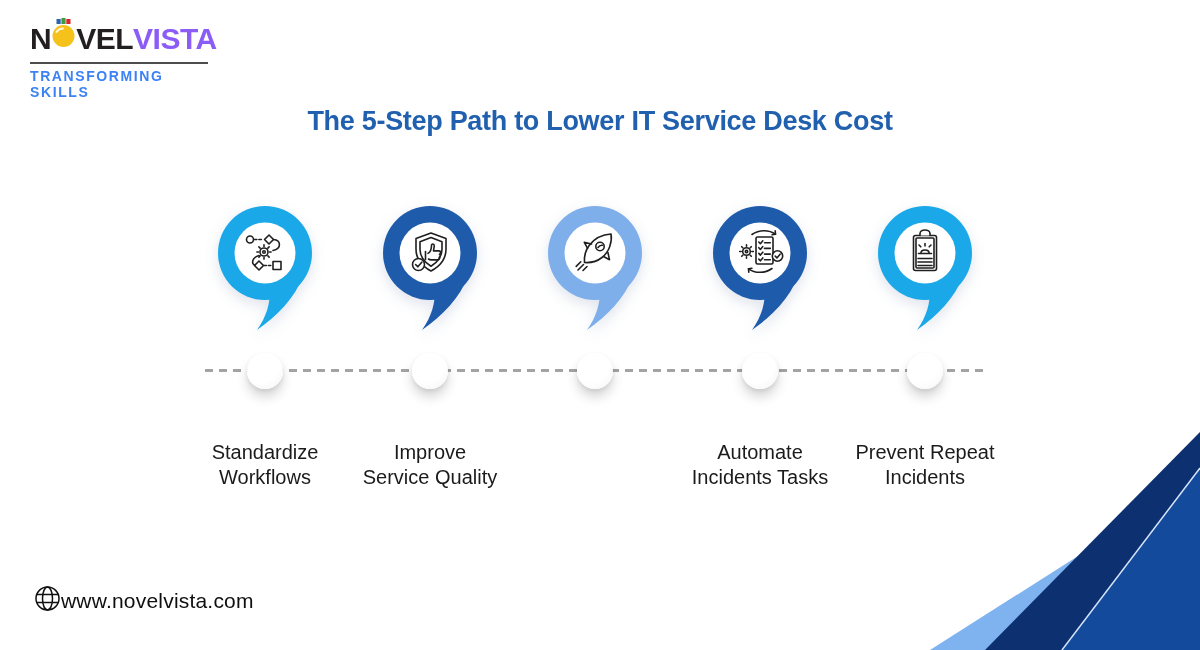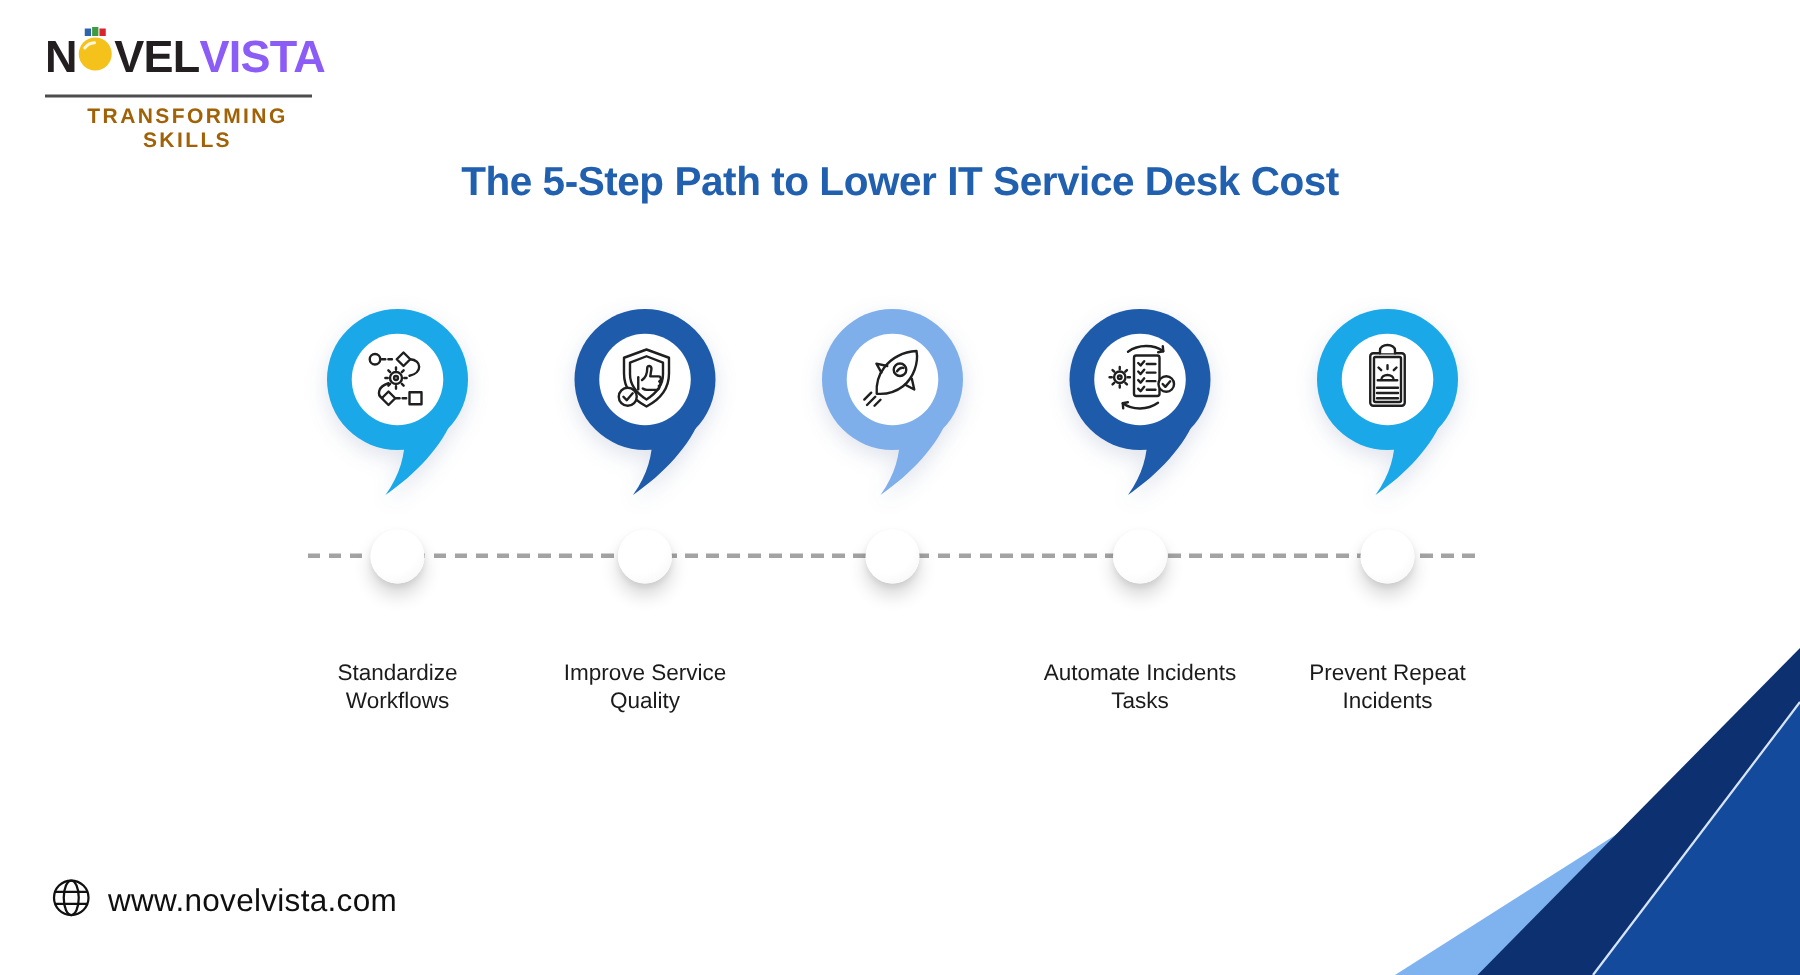--- a/index.html
+++ b/index.html
@@ -11,21 +11,21 @@
   }
 
   
   .logo { position:absolute; left:30px; top:20px; width:190px; }
   .logo-row { display:flex; align-items:center; font-weight:700; font-size:30px;
               letter-spacing:-0.5px; color:#231f20; line-height:1; }
   .logo-row .red { color:#8b5cf6; }
   .logo-bulb { margin:0 -1px; position:relative; top:-2px; }
   .logo-line { border-top:2px solid #4d4d4f; margin-top:5px; width:178px; }
   .logo-tagline { margin-top:4px; font-size:14px; font-weight:600; letter-spacing:1.6px;
-                  color:#a16207;text-align:center; }
+                  color:#3b82f6; }
 
   
   .title { position:absolute; top:106px; left:0; width:100%; text-align:center;
            font-size:27px; font-weight:700; letter-spacing:-0.3px; color:#2160ae; }
 
   
   .pin { position:absolute; top:204px; width:100px; height:136px;
          filter:drop-shadow(0 5px 7px rgba(25,60,120,0.14)); }
   .pin svg { display:block; width:100px; height:136px; }
   .step-icon { stroke:#1f1f1f; stroke-width:1.6; fill:none;
@@ -33,24 +33,24 @@
 
   .timeline-dash { position:absolute; left:205px; top:369px; width:780px; height:3px;
                    background:repeating-linear-gradient(90deg,#a3a3a3 0 8px,transparent 8px 14px);
                    z-index:1; }
   .knob { position:absolute; top:353px; width:36px; height:36px; border-radius:50%;
           background:radial-gradient(circle at 38% 30%, #ffffff 55%, #f3f3f3);
           box-shadow:0 8px 12px rgba(0,0,0,0.16), 0 2px 4px rgba(0,0,0,0.08);
           z-index:2; }
 
   .step-label { position:absolute; top:440px; width:140px; text-align:center;
-                font-size:15px; line-height:1.24; color:#1b1b1b; }
-
-  
-  .footer { position:absolute; left:34px; top:585px; display:flex; align-items:center; gap:11px; }
+                font-size:20px; line-height:1.24; color:#1b1b1b; }
+
+  
+  .footer { position:absolute; left:34px; top:585px; display:flex; align-items:center; }
   .footer-site { font-size:21px; font-weight:500; color:#0f0f0f; letter-spacing:0.2px; }
 
   
   .corner { position:absolute; right:0; bottom:0; width:300px; height:260px; }
 </style>
 </head>
 <body>
 
 <div class="canvas">
 

